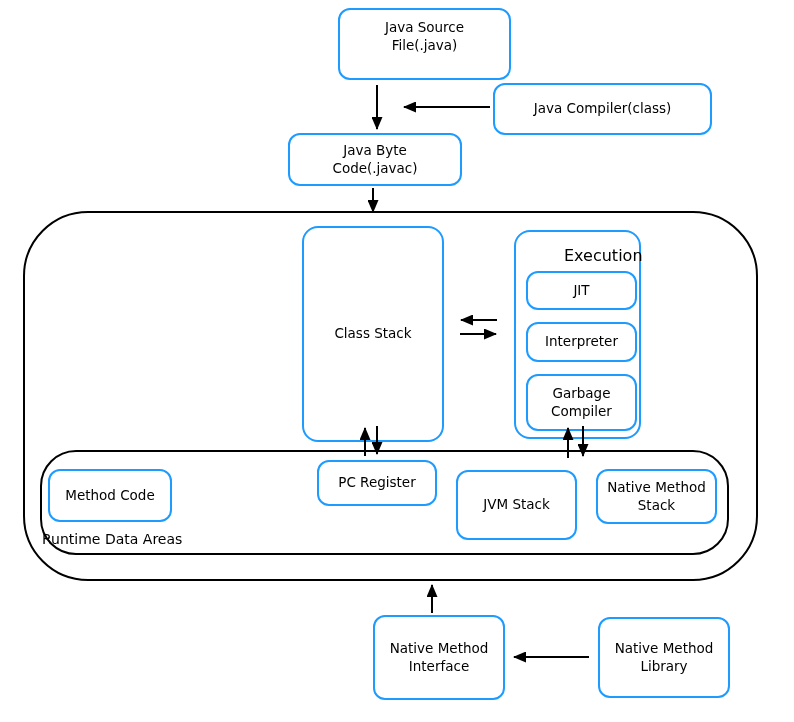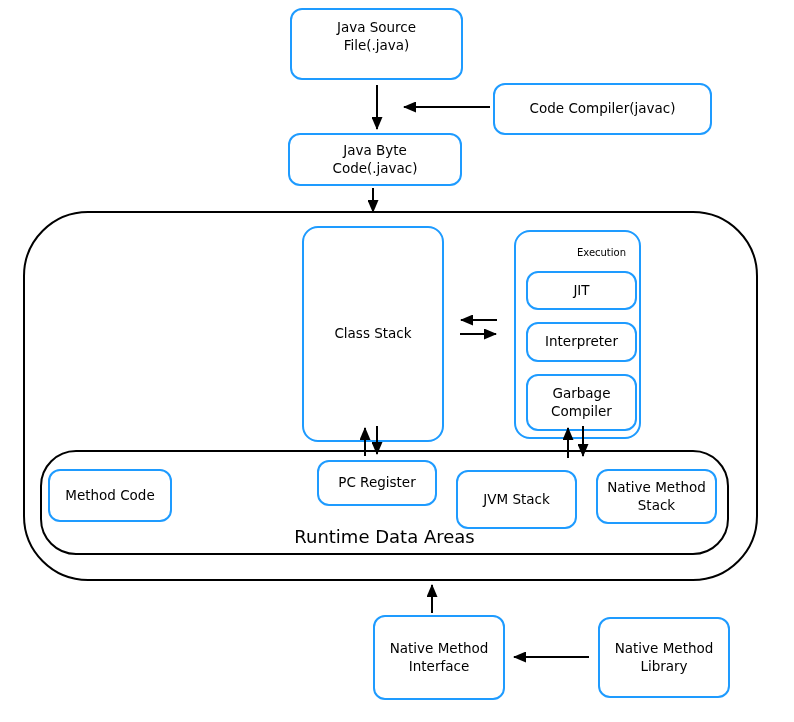--- a/index.html
+++ b/index.html
@@ -24,54 +24,54 @@
     font-size: 13.5px;
     line-height: 1.3;
   }
   .node .label { white-space: pre-line; display: block; }
   .outline {
     border: 2px solid #000000;
     background: transparent;
     border-radius: 36px;
   }
   .jvm-outline { border-radius: 65px; }
-  .top-align { align-items: flex-start; padding-top: 9px; }
+  .top-align { align-items: flex-start; padding-top: 9px; margin-left: 48px; }
   .group-label-top {
     position: absolute;
     top: 14px; left: 0; right: 0;
     text-align: center;
-    font-size: 10px;
+    font-size: 16px;
     padding-left: 48px;
   }
   .group-label-bottom {
     position: absolute;
     bottom: 5px; left: 0; right: 0;
-    text-align: center;
-    font-size: 18px;
+    text-align: left;
+    font-size: 14px;
   }
   svg.arrows {
     position: absolute;
     left: 0; top: 0;
     z-index: 10;
     pointer-events: none;
   }
   svg.arrows line { stroke: #000000; stroke-width: 2; }
 </style>
 </head>
 <body>
 
 <div class="canvas">
 
   <div class="node top-align" style="left:290px; top:8px; width:173px; height:72px;">
     <span class="label">Java Source
 File(.java)</span>
   </div>
 
   <div class="node" style="left:493px; top:83px; width:219px; height:52px;">
-    <span class="label">Code Compiler(javac)</span>
+    <span class="label">Java Compiler(class)</span>
   </div>
 
   <div class="node" style="left:288px; top:133px; width:174px; height:53px;">
     <span class="label">Java Byte
 Code(.javac)</span>
   </div>
 
   <div class="node outline jvm-outline" style="left:23px; top:211px; width:735px; height:370px;">
 
     <div class="node" style="left:277px; top:13px; width:142px; height:216px; border-radius:16px;">
@@ -92,21 +92,21 @@
       </div>
     </div>
 
     <div class="node outline" style="left:15px; top:237px; width:689px; height:105px; display:block;">
       <div class="node" style="left:6px; top:17px; width:124px; height:53px;">
         <span class="label">Method Code</span>
       </div>
       <div class="node" style="left:275px; top:8px; width:120px; height:46px;">
         <span class="label">PC Register</span>
       </div>
-      <div class="node" style="left:414px; top:18px; width:121px; height:59px;">
+      <div class="node" style="left:414px; top:18px; width:121px; height:70px;">
         <span class="label">JVM Stack</span>
       </div>
       <div class="node" style="left:554px; top:17px; width:121px; height:55px;">
         <span class="label">Native Method
 Stack</span>
       </div>
       <span class="group-label-bottom label">Runtime Data Areas</span>
     </div>
   </div>
 

